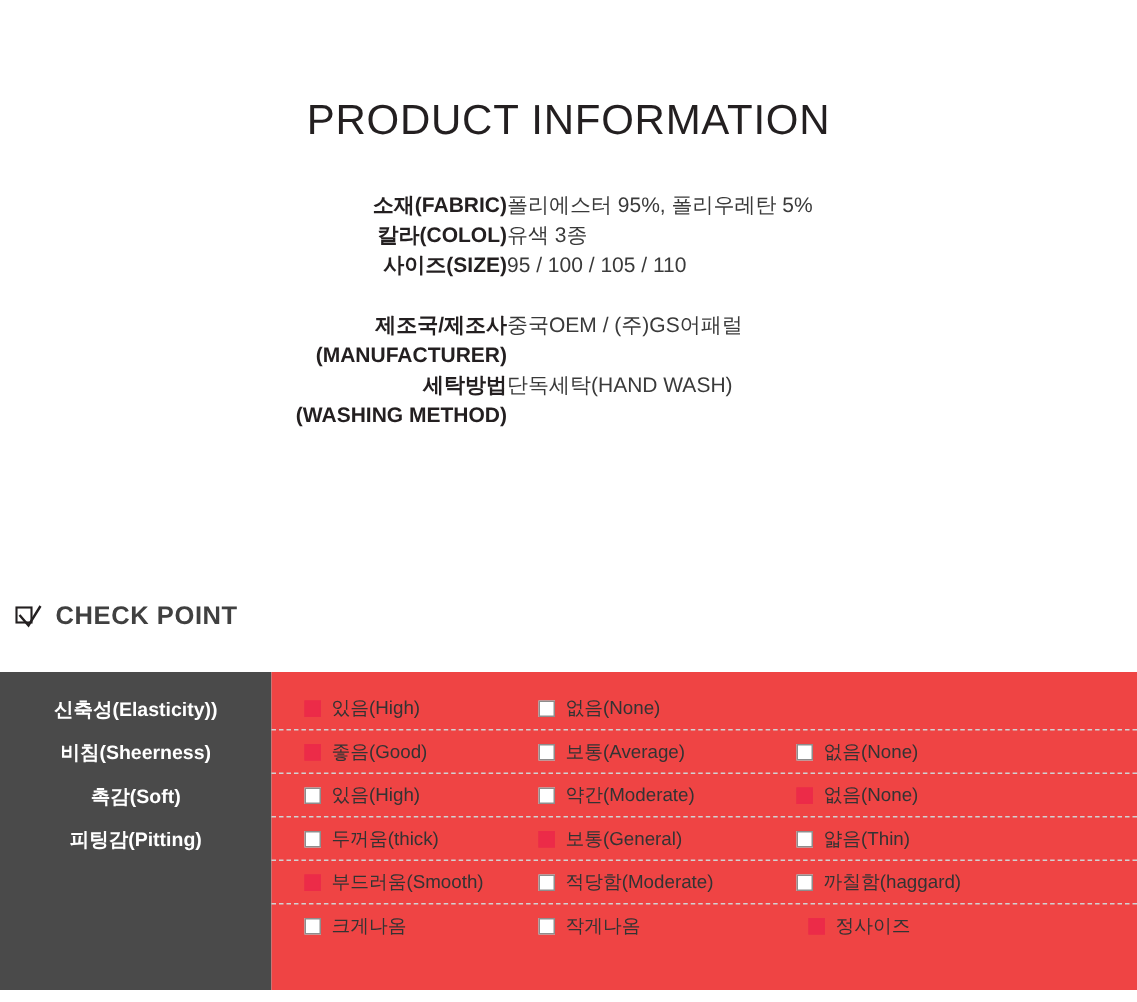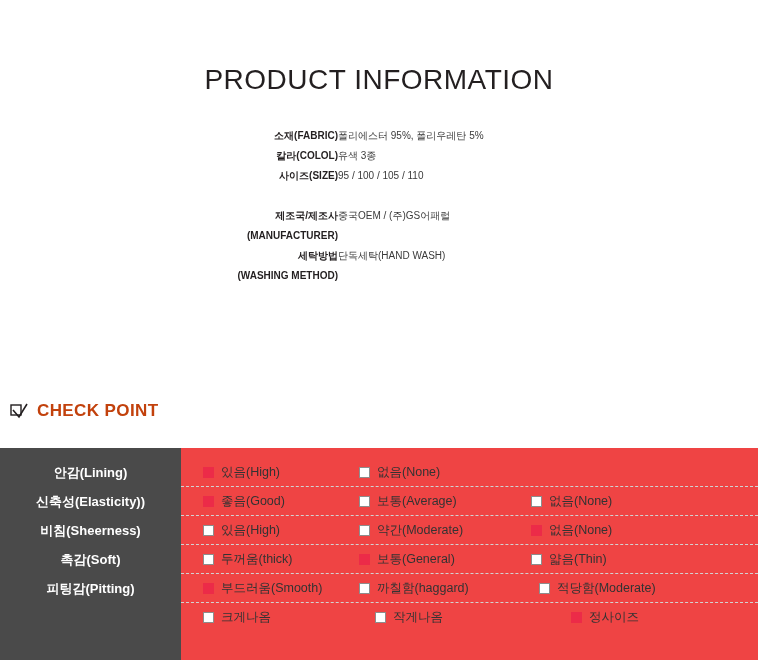--- a/index.html
+++ b/index.html
@@ -30,21 +30,21 @@
     margin: 16px;
     padding-top: 48px;
   }
   .pi-table {
     margin: 30px 0 0 0;
     border-collapse: collapse;
     width: 100%;
   }
   .pi-table td {
     vertical-align: top;
-    font-size: 10px;
+    font-size: 14px;
     line-height: 20px;
     padding: 0;
   }
   .pi-label {
     width: 338px;
     text-align: right;
     font-weight: bold;
     color: #231f20;
     padding-right: 0;
     white-space: pre-line;
@@ -68,21 +68,21 @@
   .cp-head .cp-icon {
     width: 18px;
     height: 18px;
     display: inline-block;
     position: relative;
   }
   .cp-head .cp-title {
     font-size: 17px;
     font-weight: bold;
     letter-spacing: 0.4px;
-    color: #c2410c;
+    color: #404040;
   }
 
   
   .cp-wrap {
     position: absolute;
     left: 0;
     top: 432px;
     width: 758px;
     height: 212px;
     display: flex;
@@ -108,21 +108,21 @@
     padding-top: 10px;
     box-sizing: border-box;
   }
   .cp-opt-row {
     height: 29px;
     display: flex;
     align-items: center;
     border-bottom: 1px dashed #d2d2d2;
     box-sizing: border-box;
   }
-  .cp-opt-row:last-child { border-bottom: none; gap: 16px; }
+  .cp-opt-row:last-child { border-bottom: none; }
   .cp-opt {
     display: flex;
     align-items: center;
     font-size: 12.5px;
     color: #333333;
   }
   .cp-opt .box {
     width: 11px;
     height: 11px;
     margin-right: 7px;
@@ -182,21 +182,20 @@
       <svg width="18" height="18" viewBox="0 0 18 18" aria-hidden="true">
         <rect x="1" y="3" width="10" height="10" fill="none" stroke="#231f20" stroke-width="1.4"></rect>
         <path d="M3 8 L9 15 L17 2" fill="none" stroke="#231f20" stroke-width="1.6"></path>
       </svg>
     </span>
     <span class="cp-title">CHECK POINT</span>
   </div>
 
   <div class="cp-wrap">
     <div class="cp-left">
-        <div class="cp-row-label">안감(Lining)</div>
         <div class="cp-row-label">신축성(Elasticity))</div>
         <div class="cp-row-label">비침(Sheerness)</div>
         <div class="cp-row-label">촉감(Soft)</div>
         <div class="cp-row-label">피팅감(Pitting)</div>
       </div>
     <div class="cp-right">
         <div class="cp-opt-row">
           <div class="cp-opt c1">
             <span class="box on"></span>
             <span>있음(High)</span>
@@ -246,27 +245,27 @@
           <div class="cp-opt c3">
             <span class="box"></span>
             <span>얇음(Thin)</span>
           </div>
         </div>
         <div class="cp-opt-row">
           <div class="cp-opt c1">
             <span class="box on"></span>
             <span>부드러움(Smooth)</span>
           </div>
+          <div class="cp-opt c2">
+            <span class="box"></span>
+            <span>적당함(Moderate)</span>
+          </div>
           <div class="cp-opt c3">
             <span class="box"></span>
             <span>까칠함(haggard)</span>
-          </div>
-          <div class="cp-opt c2">
-            <span class="box"></span>
-            <span>적당함(Moderate)</span>
           </div>
         </div>
         <div class="cp-opt-row">
           <div class="cp-opt c1">
             <span class="box"></span>
             <span>크게나옴</span>
           </div>
           <div class="cp-opt c3">
             <span class="box"></span>
             <span>작게나옴</span>

